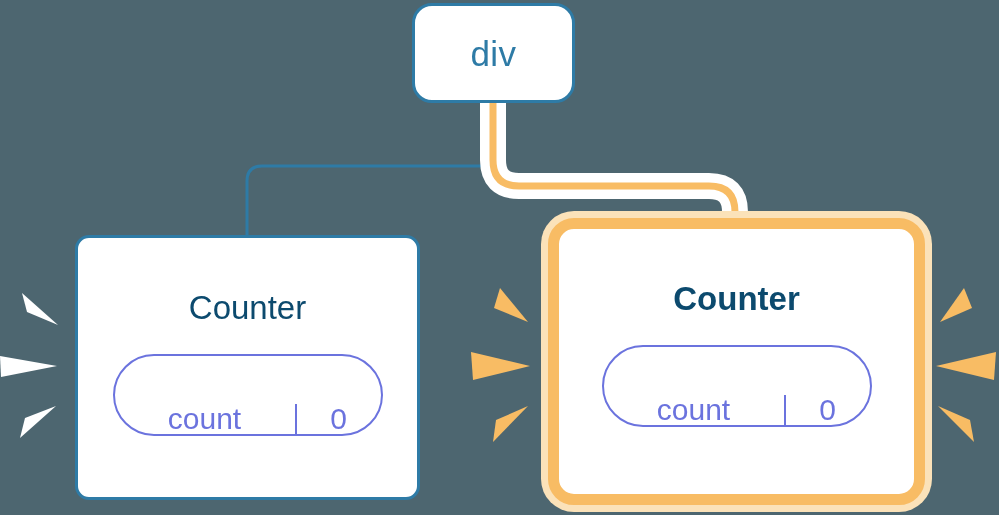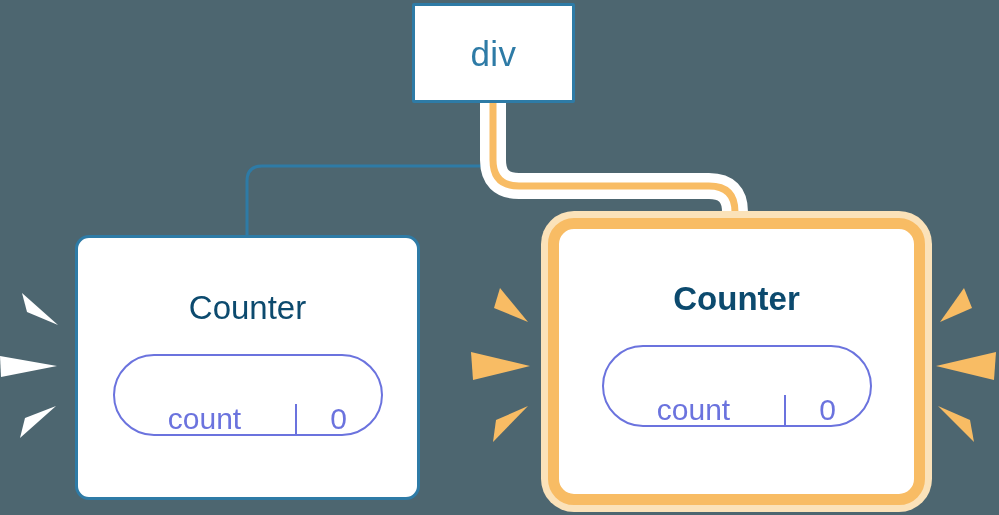--- a/index.html
+++ b/index.html
@@ -34,21 +34,21 @@
     flex-direction: column;
     align-items: center;
   }
   
   #div-node {
     left: 412px;
     top: 3px;
     width: 163px;
     height: 100px;
     border: 3px solid #2E7BA6;
-    border-radius: 2px;
+    border-radius: 20px;
     justify-content: center;
     z-index: 4;
   }
   .div-label {
     font-size: 35px;
     color: #2E7BA6;
     letter-spacing: 0.5px;
     line-height: 1;
   }
   

